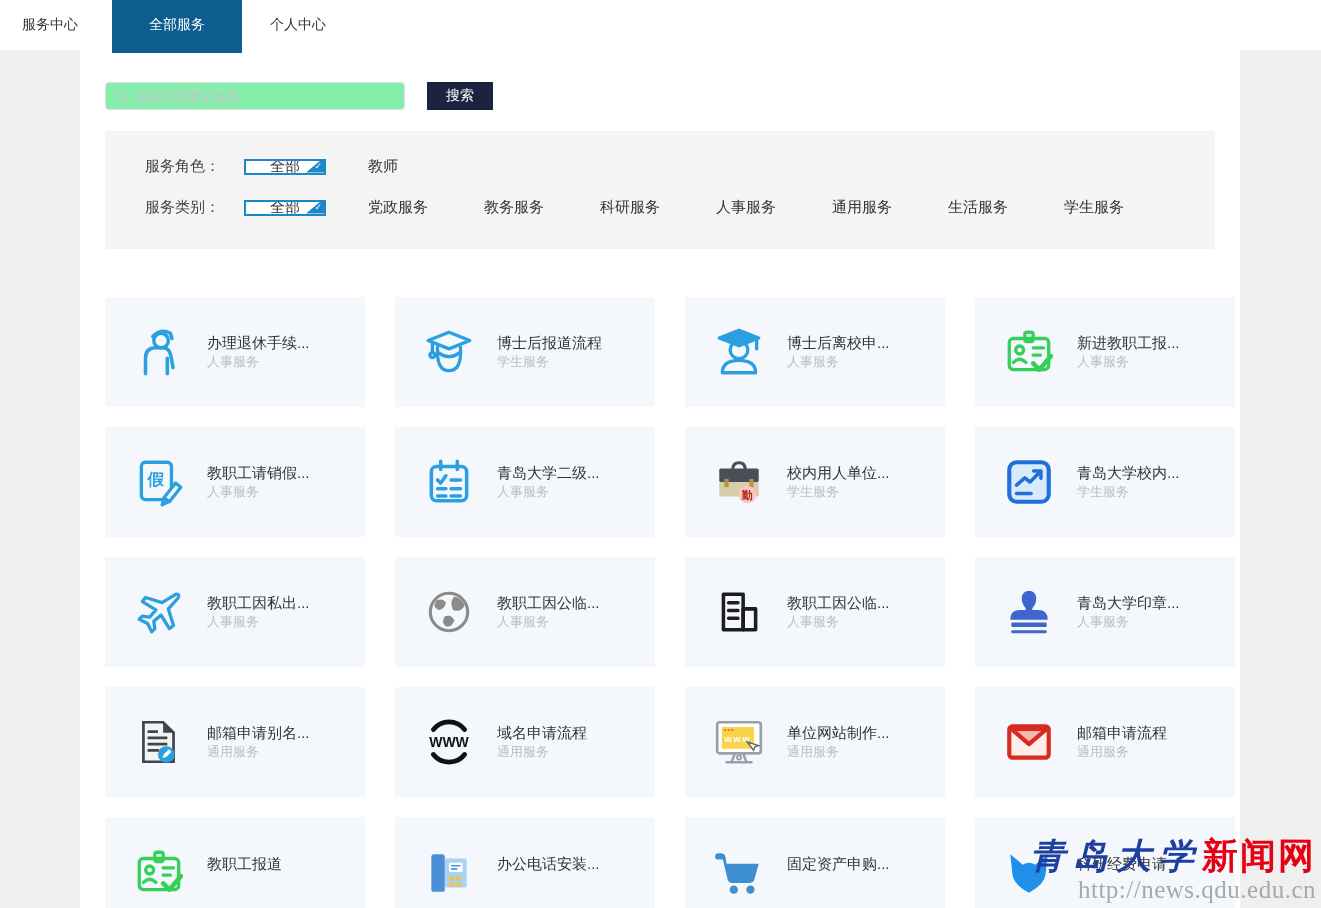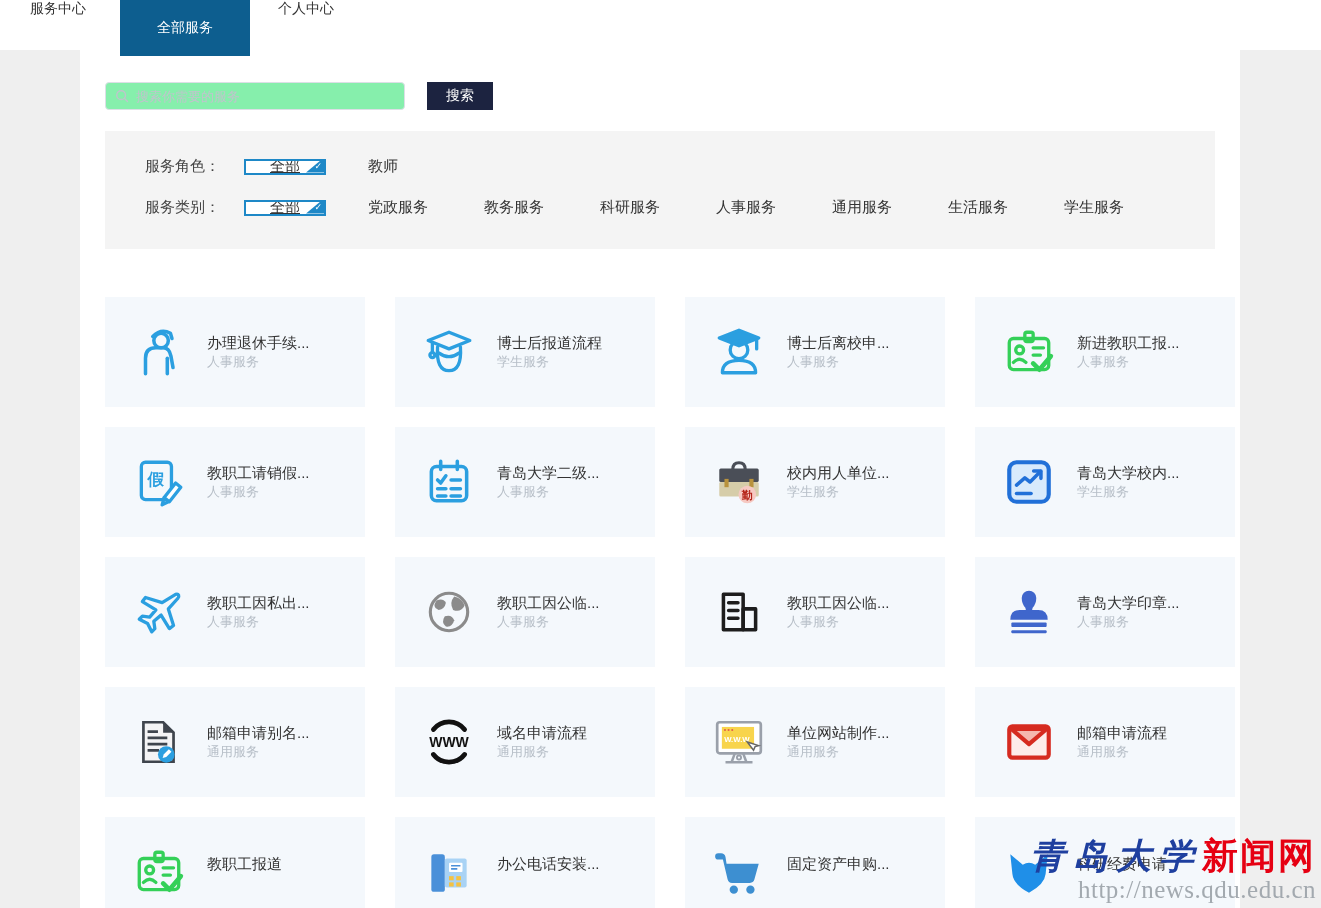--- a/index.html
+++ b/index.html
@@ -6,21 +6,21 @@
   html,body { width:1321px; height:908px; overflow:hidden; }
   body {
     background:#efefef;
     font-family:"Liberation Sans","DejaVu Sans",sans-serif;
     position:relative;
   }
   
   .navbar {
     position:relative; z-index:3;
     height:50px; background:#fff;
-    display:flex; align-items:flex-start;padding-left:8px;
+    display:flex; align-items:center;
   }
   .nav-tab {
     display:flex; align-items:center; justify-content:center;
     padding:0 22px; font-size:14px; color:#333; cursor:pointer; white-space:nowrap;
   }
   .nav-tab.active {
     background:#0d5e8f; color:#fff;
     width:130px; padding:0; height:56px; margin-left:12px; margin-right:6px;
   }
   
@@ -51,21 +51,21 @@
   .filter-box {
     margin-top:21px; background:#f4f4f4;
     padding:26px 0 10px 40px; width:1110px;
   }
   .filter-row { display:flex; align-items:center; margin-bottom:22px; }
   .filter-label { font-size:15px; color:#444; margin-right:24px; white-space:nowrap; }
   .chip {
     position:relative; width:82px; height:16px;
     border:2px solid #1e88c7; border-radius:0; background:#fff;
     display:flex; align-items:center; justify-content:center;
-    font-size:15px; color:#333; cursor:pointer; overflow:hidden;text-decoration:underline;
+    font-size:15px; color:#333; cursor:pointer; overflow:hidden;
   }
   .chip-corner {
     position:absolute; right:0; bottom:0; width:18px; height:15px;
     background:#1e88c7; clip-path:polygon(100% 0,100% 100%,0 100%);
     color:#fff; font-size:9px; line-height:17px; text-align:right;
     padding-right:2px;
   }
   .filter-option { font-size:15px; color:#333; margin-left:56px; cursor:pointer; white-space:nowrap; }
   .filter-option.first { margin-left:42px; }
   

